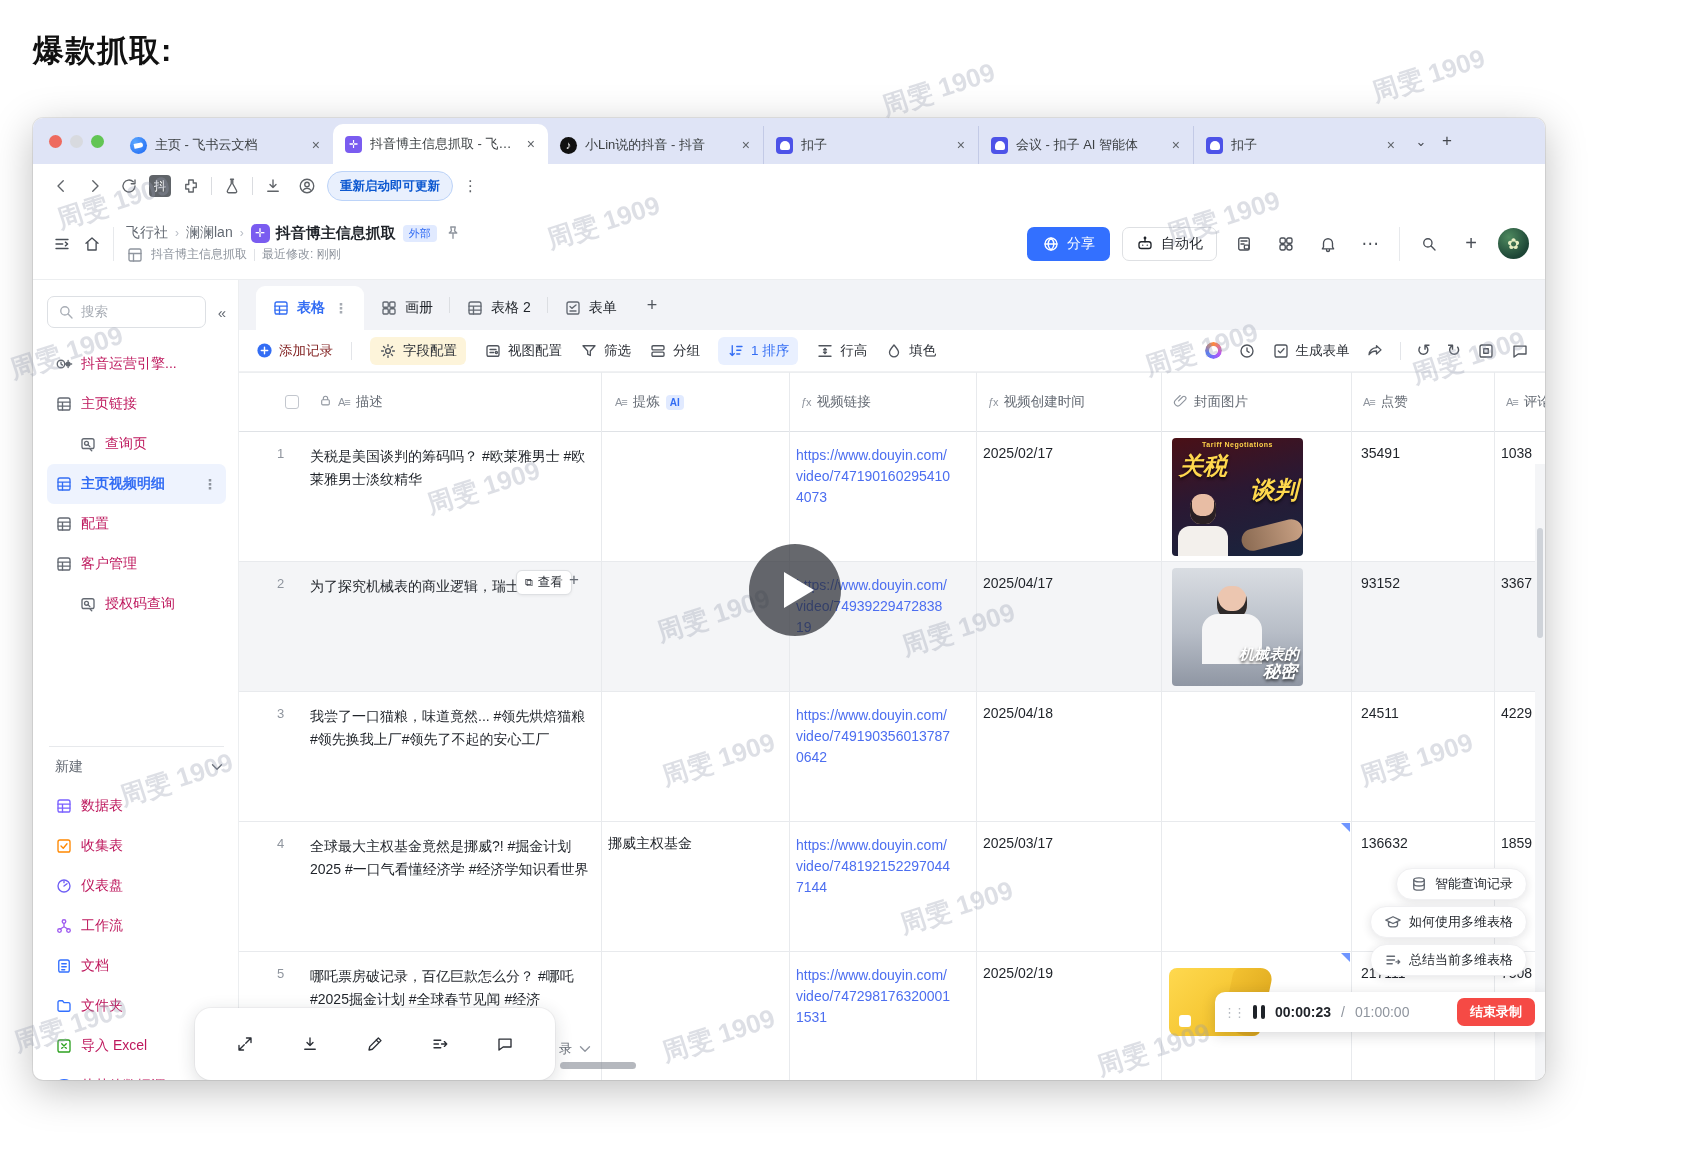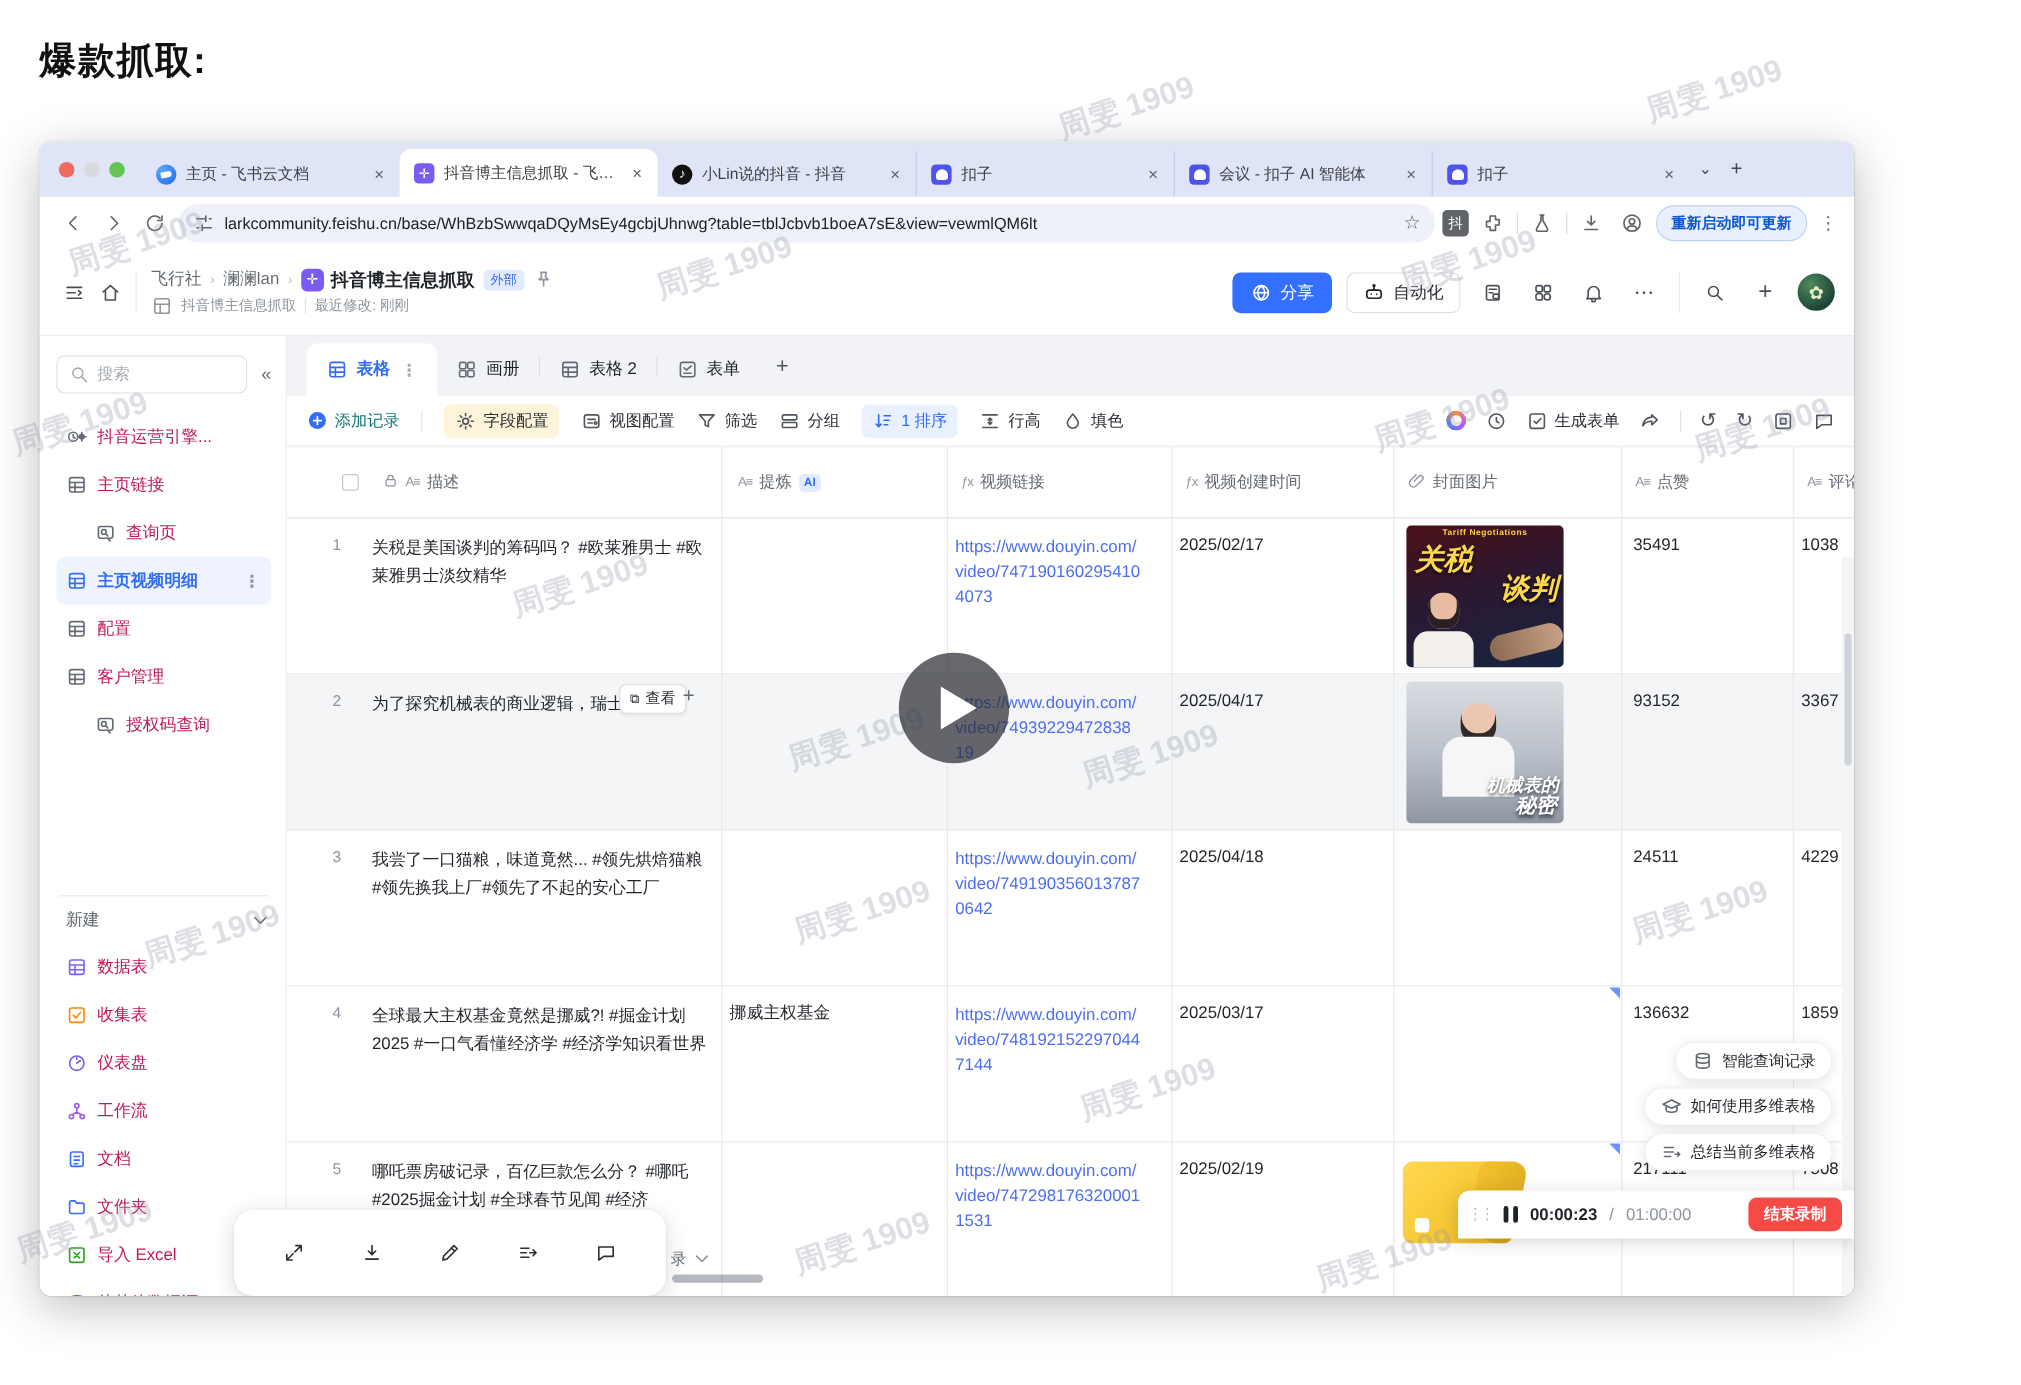--- a/index.html
+++ b/index.html
@@ -85,21 +85,21 @@
   .vtab .ic { color:#646a73; }
   .vtab.active { background:#fff; border-radius:9px 9px 0 0; color:#336df4; font-weight:600; }
   .vtab.active .ic { color:#336df4; }
   .vtab .dots { color:#a6abb3; margin-left:2px; }
   .vt-sep { width:1px; height:16px; background:#dcdee2; align-self:center; }
   .vt-plus { align-self:center; color:#50555d; font-size:18px; padding:0 14px; }
 
   .tbar { position:absolute; left:0; top:50px; width:100%; height:42px; background:#fff; display:flex; align-items:center; padding:0 16px 0 17px; gap:18px; border-bottom:1px solid #f0f1f3; }
   .tbtn { display:flex; align-items:center; gap:6px; font-size:13.5px; color:#2b2f36; }
   .tbtn .ic { color:#50555d; }
-  .tbtn.blue { color:#0f766e; } .tbtn.blue .ic { color:#336df4; }
+  .tbtn.blue { color:#7f1d1d; } .tbtn.blue .ic { color:#336df4; }
   .tbtn.chip-yellow { background:#fdf4da; border-radius:6px; padding:5px 9px; }
   .tbtn.chip-blue { background:#e9f0ff; border-radius:6px; padding:5px 9px; color:#336df4; } .tbtn.chip-blue .ic{color:#336df4;}
   .t-div { width:1px; height:18px; background:#e3e5e9; }
   .tbar-right { margin-left:auto; display:flex; align-items:center; gap:16px; }
   .ai-ring { width:17px; height:17px; border-radius:50%; background:conic-gradient(#ff8a3c,#b558f6,#4d79ff,#ff8a3c); -webkit-mask:radial-gradient(circle, transparent 4px, #000 5px); mask:radial-gradient(circle, transparent 4px, #000 5px); }
 
   
   .grid { position:absolute; left:0; top:92px; width:100%; height:708px; background:#fff; }
   .colline { position:absolute; top:0; bottom:0; width:1px; background:#e8eaed; }
   .gh { position:absolute; left:0; top:0; width:1340px; height:60px; border-bottom:1px solid #dfe2e6; border-top:1px solid #eceef0; }
@@ -226,29 +226,20 @@
       <span class="navic">
           <svg width="18" height="18" viewBox="0 0 24 24" fill="none" stroke="currentColor" stroke-width="1.8" stroke-linecap="round" stroke-linejoin="round">
             <path d="M9 5l7 7-7 7"></path>
           </svg>
         </span>
       <span class="navic">
           <svg width="18" height="18" viewBox="0 0 24 24" fill="none" stroke="currentColor" stroke-width="1.8" stroke-linecap="round" stroke-linejoin="round">
             <path d="M20 12a8 8 0 1 1-2.3-5.6M20 4v5h-5"></path>
           </svg>
         </span>
-      <div class="omnibox">
-        <span class="ic" style="color:#5f6368;">
-            <svg width="18" height="18" viewBox="0 0 24 24" fill="none" stroke="currentColor" stroke-width="1.8" stroke-linecap="round" stroke-linejoin="round">
-              <path d="M4 7h10M18 7h2M14 4v6M4 17h2M10 17h10M10 14v6"></path>
-            </svg>
-          </span>
-        <span class="url">larkcommunity.feishu.cn/base/WhBzbSwwqaDQyMsEy4gcbjUhnwg?table=tblJcbvb1boeA7sE&amp;view=vewmlQM6lt</span>
-        <span style="color:#5f6368; font-size:16px;">☆</span>
-      </div>
       <span class="ext-douyin">抖</span>
       <span class="navic">
           <svg width="18" height="18" viewBox="0 0 24 24" fill="none" stroke="currentColor" stroke-width="1.8" stroke-linecap="round" stroke-linejoin="round">
             <path d="M9 4h6v4h4v6h-4v6H9v-4H5v-6h4z"></path>
           </svg>
         </span>
       <span class="vdiv"></span>
       <span class="navic">
           <svg width="18" height="18" viewBox="0 0 24 24" fill="none" stroke="currentColor" stroke-width="1.8" stroke-linecap="round" stroke-linejoin="round">
             <path d="M10 3h4M11 3v6l-5 9a2 2 0 0 0 2 3h8a2 2 0 0 0 2-3l-5-9V3"></path>

